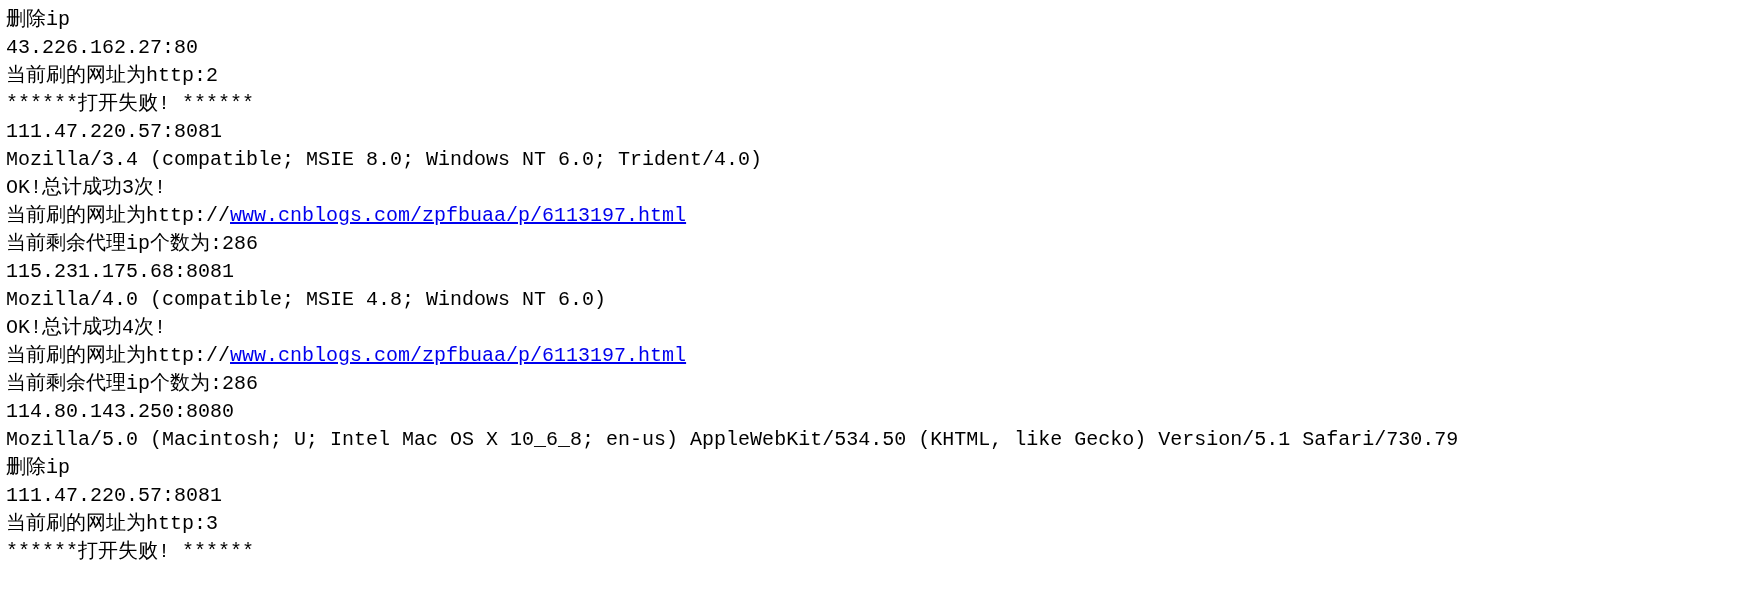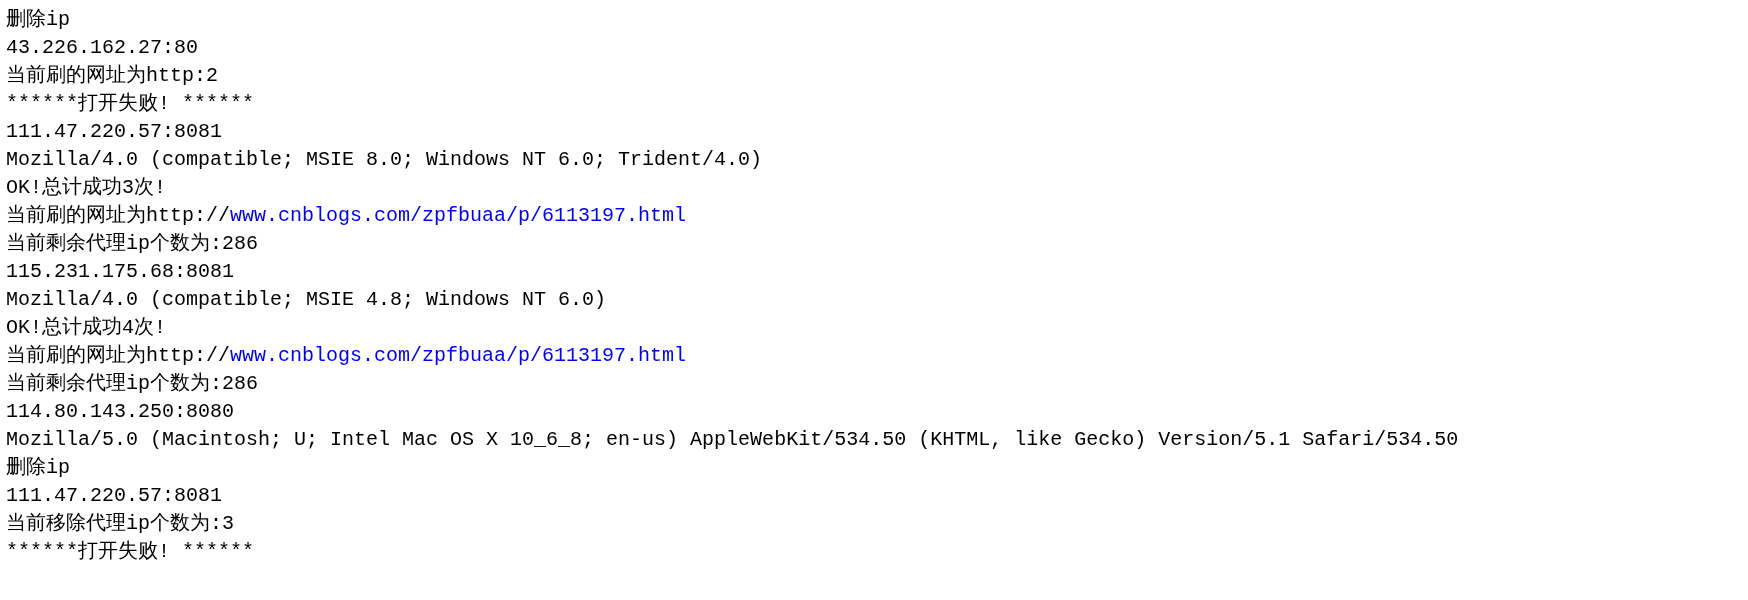--- a/index.html
+++ b/index.html
@@ -10,38 +10,39 @@
       line-height: 1.4;
       color: #000;
       background: #fff;
       white-space: nowrap;
     }
     .line {
       display: block;
     }
     .link {
       color: #0000EE;
+      text-decoration: underline;
       cursor: pointer;
     }
   </style>
 </head>
 <body>
 
 <span class="line">删除ip</span>
 <span class="line">43.226.162.27:80</span>
 <span class="line">当前刷的网址为http:2</span>
 <span class="line">******打开失败! ******</span>
 <span class="line">111.47.220.57:8081</span>
-<span class="line">Mozilla/4.0 (compatible; MSIE 8.0; Windows NT 6.0; Trident/4.0)</span>
+<span class="line">Mozilla/3.4 (compatible; MSIE 8.0; Windows NT 6.0; Trident/4.0)</span>
 <span class="line">OK!总计成功3次!</span>
 <span class="line"><span>当前刷的网址为http://</span><span class="link">www.cnblogs.com/zpfbuaa/p/6113197.html</span></span>
 <span class="line">当前剩余代理ip个数为:286</span>
 <span class="line">115.231.175.68:8081</span>
 <span class="line">Mozilla/4.0 (compatible; MSIE 4.8; Windows NT 6.0)</span>
 <span class="line">OK!总计成功4次!</span>
 <span class="line"><span>当前刷的网址为http://</span><span class="link">www.cnblogs.com/zpfbuaa/p/6113197.html</span></span>
 <span class="line">当前剩余代理ip个数为:286</span>
 <span class="line">114.80.143.250:8080</span>
-<span class="line">Mozilla/5.0 (Macintosh; U; Intel Mac OS X 10_6_8; en-us) AppleWebKit/534.50 (KHTML, like Gecko) Version/5.1 Safari/534.50</span>
+<span class="line">Mozilla/5.0 (Macintosh; U; Intel Mac OS X 10_6_8; en-us) AppleWebKit/534.50 (KHTML, like Gecko) Version/5.1 Safari/730.79</span>
 <span class="line">删除ip</span>
 <span class="line">111.47.220.57:8081</span>
-<span class="line">当前移除代理ip个数为:3</span>
+<span class="line">当前刷的网址为http:3</span>
 <span class="line">******打开失败! ******</span>
 
 </body></html>

